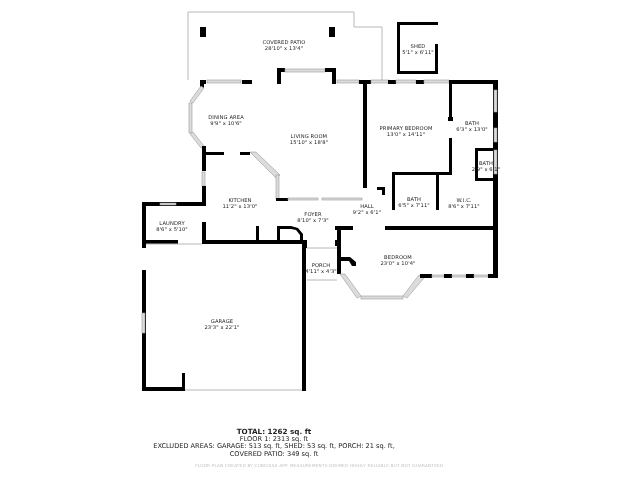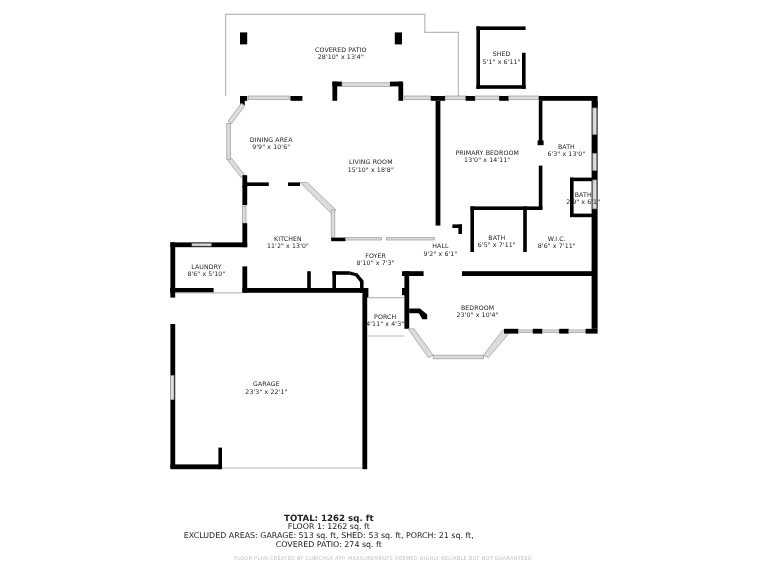--- a/index.html
+++ b/index.html
@@ -208,18 +208,18 @@
   <div>PORCH</div>
   <div>4'11" x 4'3"</div>
 </div>
 <div class="lbl" style="left:222px;top:318px;">
   <div>GARAGE</div>
   <div>23'3" x 22'1"</div>
 </div>
 
 <div class="summary" style="top:428px;">
   <div class="total">TOTAL: 1262 sq. ft</div>
-  <div>FLOOR 1: 1262 sq. ft</div>
+  <div>FLOOR 1: 2313 sq. ft</div>
   <div>EXCLUDED AREAS: GARAGE: 513 sq. ft, SHED: 53 sq. ft, PORCH: 21 sq. ft,</div>
-  <div>COVERED PATIO: 274 sq. ft</div>
+  <div>COVERED PATIO: 349 sq. ft</div>
 </div>
 
 <div class="disclaimer">FLOOR PLAN CREATED BY CUBICASA APP. MEASUREMENTS DEEMED HIGHLY RELIABLE BUT NOT GUARANTEED.</div>
 
 </body></html>

